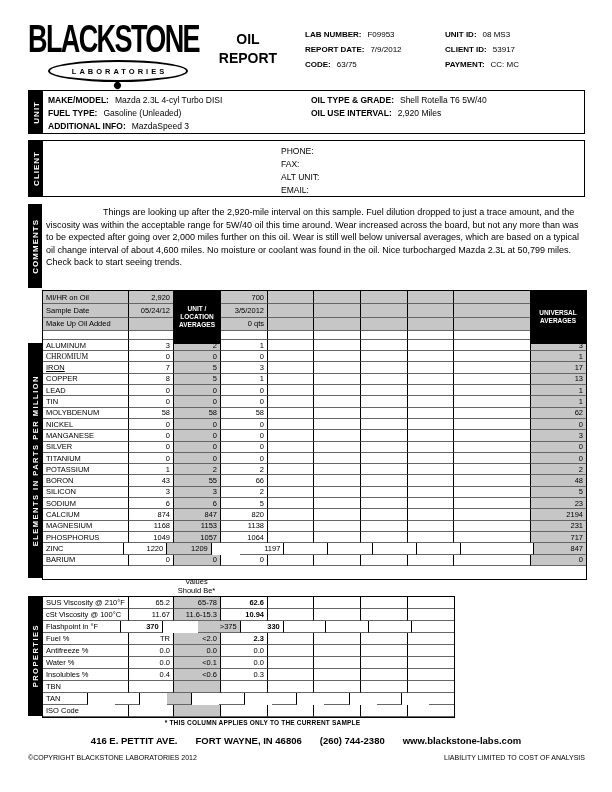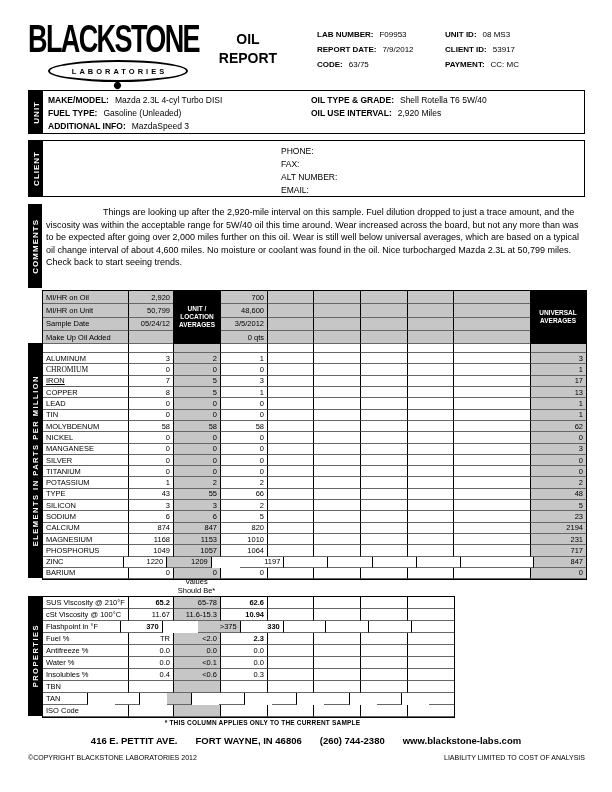--- a/index.html
+++ b/index.html
@@ -12,21 +12,21 @@
     transform:scale(0.82,1.15);transform-origin:left top;letter-spacing:-2px;white-space:nowrap;}
   .logo-oval{position:absolute;left:20px;top:42px;width:136px;height:18px;border:2px solid #000;
     border-radius:50%;display:flex;align-items:center;justify-content:center;background:#fff;}
   .logo-oval span{font-size:7.5px;font-weight:bold;letter-spacing:3px;padding-left:3px;white-space:nowrap;}
   .logo-drop{position:absolute;left:86px;top:64px;width:7px;height:7px;background:#000;
     border-radius:0 50% 50% 50%;transform:rotate(45deg);}
   .report-title{position:absolute;left:198px;top:30px;width:100px;text-align:center;
     font-weight:bold;font-size:14px;line-height:19px;}
   .hfields{position:absolute;top:27px;font-size:8px;}
   .hfields .pair-row{height:15px;line-height:15px;white-space:nowrap;}
-  .hf-left{left:317px;}
+  .hf-left{left:305px;}
   .hf-right{left:445px;}
   .pair-row .lbl{font-weight:bold;}
   .pair-row .val{margin-left:6px;}
   
   .box{position:absolute;left:28px;width:557px;border:1.5px solid #000;background:#fff;box-sizing:border-box;}
   .sidebar{position:absolute;left:0;top:0;bottom:0;width:14px;background:#000;
     display:flex;align-items:center;justify-content:center;}
   .sidebar span{writing-mode:vertical-rl;transform:rotate(180deg);color:#fff;
     font-weight:bold;font-size:8px;letter-spacing:1px;white-space:nowrap;}
   .unit-box{top:90px;height:44px;}
@@ -115,21 +115,21 @@
       </div>
   </div>
 
   <div class="box client-box">
     <div class="sidebar">
       <span>CLIENT</span>
     </div>
     <div class="client-fields">
         <div>PHONE:</div>
         <div>FAX:</div>
-        <div>ALT NUMBER:</div>
+        <div>ALT UNIT:</div>
         <div>EMAIL:</div>
       </div>
   </div>
 
   <div class="comments">
     <div class="sidebar">
       <span>COMMENTS</span>
     </div>
     <div class="comments-text">Things are looking up after the 2,920-mile interval on this sample. Fuel dilution dropped to just a trace amount, and the viscosity was within the acceptable range for 5W/40 oil this time around. Wear increased across the board, but not any more than was to be expected after going over 2,000 miles further on this oil. Wear is still well below universal averages, which are based on a typical oil change interval of about 4,600 miles. No moisture or coolant was found in the oil. Nice turbocharged Mazda 2.3L at 50,799 miles. Check back to start seeing trends.</div>
   </div>
@@ -145,32 +145,20 @@
           <div class="tcell num blackcell" style="width: 47px; height: 13.3px;"></div>
           <div class="tcell num gray" style="width: 47px; height: 13.3px;">700</div>
           <div class="tcell num gray" style="width: 46px; height: 13.3px;"></div>
           <div class="tcell num gray" style="width: 47px; height: 13.3px;"></div>
           <div class="tcell num gray" style="width: 47px; height: 13.3px;"></div>
           <div class="tcell num gray" style="width: 46px; height: 13.3px;"></div>
           <div class="tcell num gray" style="width: 77px; height: 13.3px;"></div>
           <div class="tcell num blackcell last" style="width: 55px; height: 13.3px;"></div>
         </div>
         <div class="trow" style="height: 13.3px;">
-          <div class="tcell txt gray" style="width: 86px; height: 13.3px;">MI/HR on Unit</div>
-          <div class="tcell num gray" style="width: 45px; height: 13.3px;">50,799</div>
-          <div class="tcell num blackcell" style="width: 47px; height: 13.3px;"></div>
-          <div class="tcell num gray" style="width: 47px; height: 13.3px;">48,600</div>
-          <div class="tcell num gray" style="width: 46px; height: 13.3px;"></div>
-          <div class="tcell num gray" style="width: 47px; height: 13.3px;"></div>
-          <div class="tcell num gray" style="width: 47px; height: 13.3px;"></div>
-          <div class="tcell num gray" style="width: 46px; height: 13.3px;"></div>
-          <div class="tcell num gray" style="width: 77px; height: 13.3px;"></div>
-          <div class="tcell num blackcell last" style="width: 55px; height: 13.3px;"></div>
-        </div>
-        <div class="trow" style="height: 13.3px;">
           <div class="tcell txt gray" style="width: 86px; height: 13.3px;">Sample Date</div>
           <div class="tcell num gray" style="width: 45px; height: 13.3px;">05/24/12</div>
           <div class="tcell num blackcell" style="width: 47px; height: 13.3px;"></div>
           <div class="tcell num gray" style="width: 47px; height: 13.3px;">3/5/2012</div>
           <div class="tcell num gray" style="width: 46px; height: 13.3px;"></div>
           <div class="tcell num gray" style="width: 47px; height: 13.3px;"></div>
           <div class="tcell num gray" style="width: 47px; height: 13.3px;"></div>
           <div class="tcell num gray" style="width: 46px; height: 13.3px;"></div>
           <div class="tcell num gray" style="width: 77px; height: 13.3px;"></div>
           <div class="tcell num blackcell last" style="width: 55px; height: 13.3px;"></div>
@@ -337,21 +325,21 @@
           <div class="tcell num gray" style="width: 47px; height: 11.3px;">2</div>
           <div class="tcell num" style="width: 47px; height: 11.3px;">2</div>
           <div class="tcell num" style="width: 46px; height: 11.3px;"></div>
           <div class="tcell num" style="width: 47px; height: 11.3px;"></div>
           <div class="tcell num" style="width: 47px; height: 11.3px;"></div>
           <div class="tcell num" style="width: 46px; height: 11.3px;"></div>
           <div class="tcell num" style="width: 77px; height: 11.3px;"></div>
           <div class="tcell num gray last" style="width: 55px; height: 11.3px;">2</div>
         </div>
         <div class="trow" style="height: 11.3px;">
-          <div class="tcell txt" style="width: 86px; height: 11.3px;">TYPE</div>
+          <div class="tcell txt" style="width: 86px; height: 11.3px;">BORON</div>
           <div class="tcell num" style="width: 45px; height: 11.3px;">43</div>
           <div class="tcell num gray" style="width: 47px; height: 11.3px;">55</div>
           <div class="tcell num" style="width: 47px; height: 11.3px;">66</div>
           <div class="tcell num" style="width: 46px; height: 11.3px;"></div>
           <div class="tcell num" style="width: 47px; height: 11.3px;"></div>
           <div class="tcell num" style="width: 47px; height: 11.3px;"></div>
           <div class="tcell num" style="width: 46px; height: 11.3px;"></div>
           <div class="tcell num" style="width: 77px; height: 11.3px;"></div>
           <div class="tcell num gray last" style="width: 55px; height: 11.3px;">48</div>
         </div>
@@ -388,21 +376,21 @@
           <div class="tcell num" style="width: 47px; height: 11.3px;"></div>
           <div class="tcell num" style="width: 47px; height: 11.3px;"></div>
           <div class="tcell num" style="width: 46px; height: 11.3px;"></div>
           <div class="tcell num" style="width: 77px; height: 11.3px;"></div>
           <div class="tcell num gray last" style="width: 55px; height: 11.3px;">2194</div>
         </div>
         <div class="trow" style="height: 11.3px;">
           <div class="tcell txt" style="width: 86px; height: 11.3px;">MAGNESIUM</div>
           <div class="tcell num" style="width: 45px; height: 11.3px;">1168</div>
           <div class="tcell num gray" style="width: 47px; height: 11.3px;">1153</div>
-          <div class="tcell num" style="width: 47px; height: 11.3px;">1010</div>
+          <div class="tcell num" style="width: 47px; height: 11.3px;">1138</div>
           <div class="tcell num" style="width: 46px; height: 11.3px;"></div>
           <div class="tcell num" style="width: 47px; height: 11.3px;"></div>
           <div class="tcell num" style="width: 47px; height: 11.3px;"></div>
           <div class="tcell num" style="width: 46px; height: 11.3px;"></div>
           <div class="tcell num" style="width: 77px; height: 11.3px;"></div>
           <div class="tcell num gray last" style="width: 55px; height: 11.3px;">231</div>
         </div>
         <div class="trow" style="height: 11.3px;">
           <div class="tcell txt" style="width: 86px; height: 11.3px;">PHOSPHORUS</div>
           <div class="tcell num" style="width: 45px; height: 11.3px;">1049</div>
@@ -456,21 +444,21 @@
     <div>Should Be*</div>
   </div>
 
   <div class="tablewrap properties-wrap">
     <div class="side-ppm" style="top:0;height:120px;">
       <span>PROPERTIES</span>
     </div>
     <div class="gridarea" style="width:411px;height:120px;">
         <div class="trow" style="height: 12px;">
           <div class="tcell txt" style="width: 86px; height: 12px;">SUS Viscosity @ 210°F</div>
-          <div class="tcell num" style="width: 45px; height: 12px; font-weight: bold;">65.2</div>
+          <div class="tcell num" style="width: 45px; height: 12px;">65.2</div>
           <div class="tcell num gray" style="width: 47px; height: 12px;">65-78</div>
           <div class="tcell num bold" style="width: 47px; height: 12px;">62.6</div>
           <div class="tcell num" style="width: 46px; height: 12px;"></div>
           <div class="tcell num" style="width: 47px; height: 12px;"></div>
           <div class="tcell num" style="width: 47px; height: 12px;"></div>
           <div class="tcell num last" style="width: 46px; height: 12px;"></div>
         </div>
         <div class="trow" style="height: 12px;">
           <div class="tcell txt" style="width: 86px; height: 12px;">cSt Viscosity @ 100°C</div>
           <div class="tcell num" style="width: 45px; height: 12px;">11.67</div>

